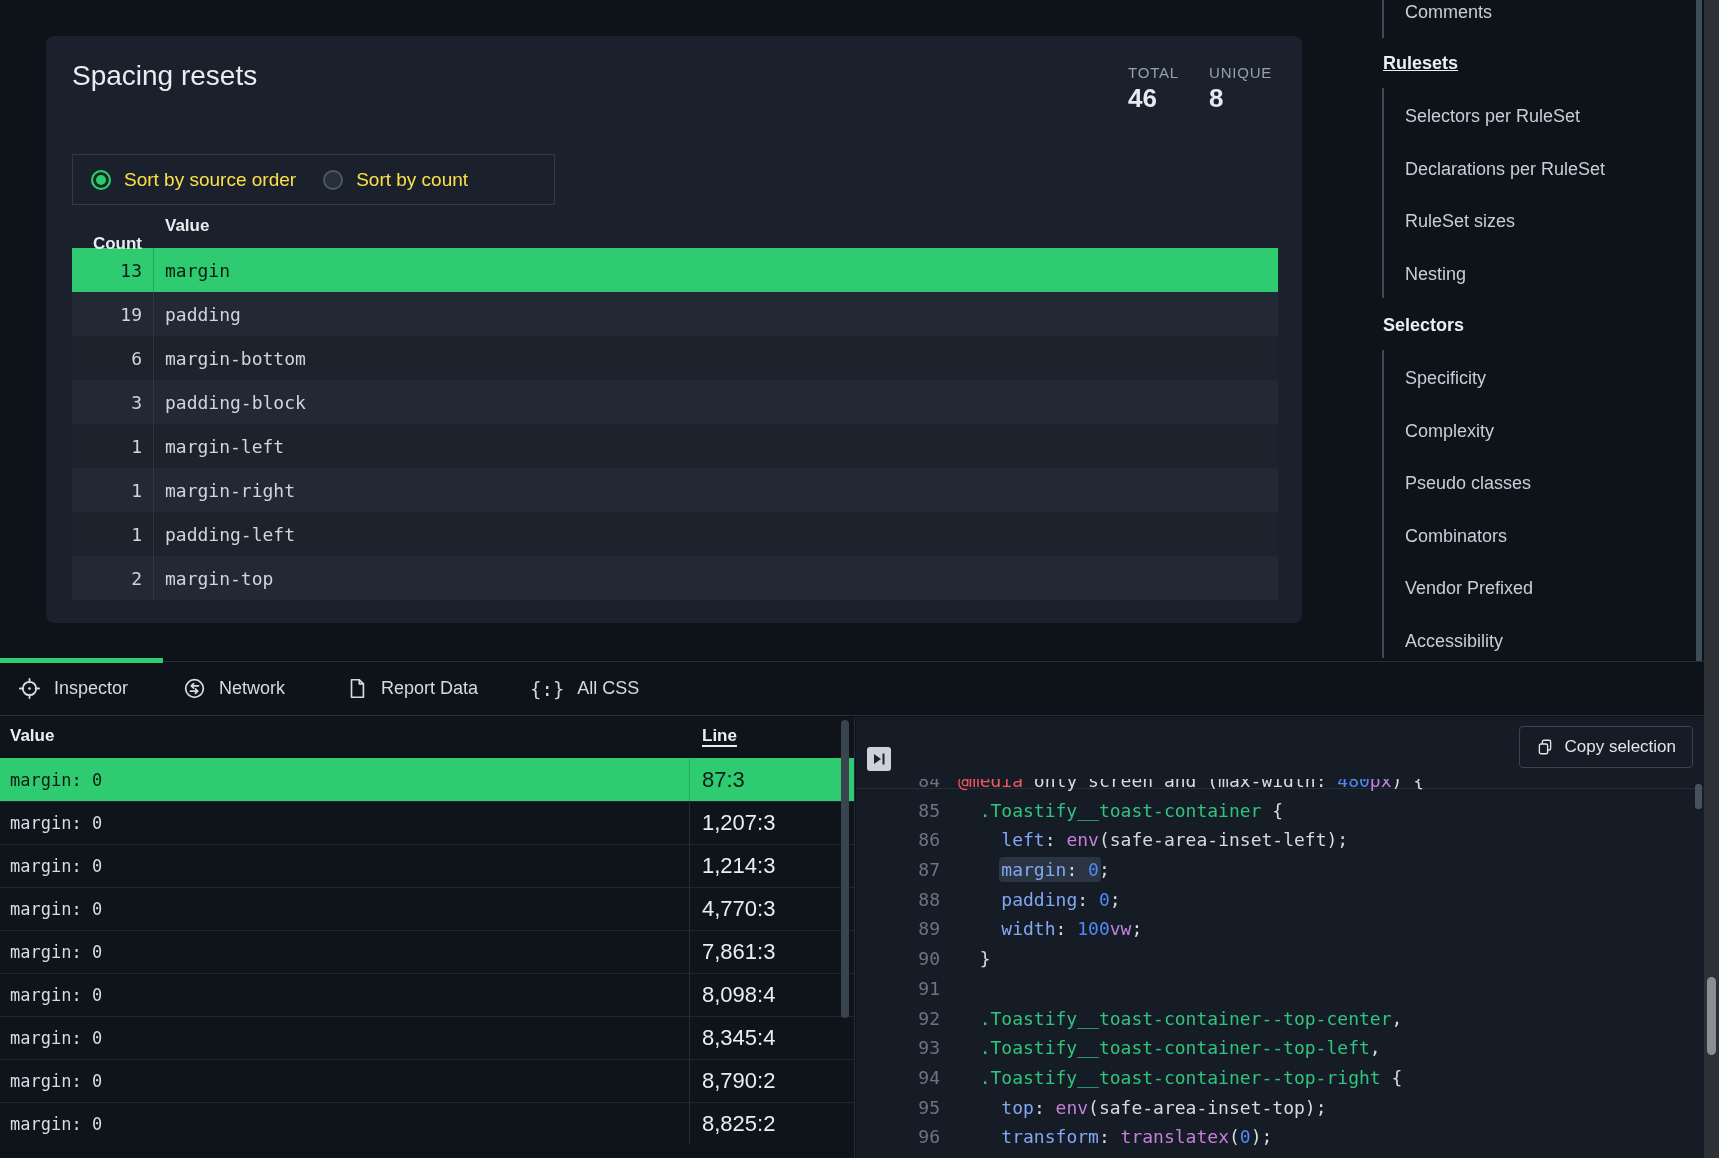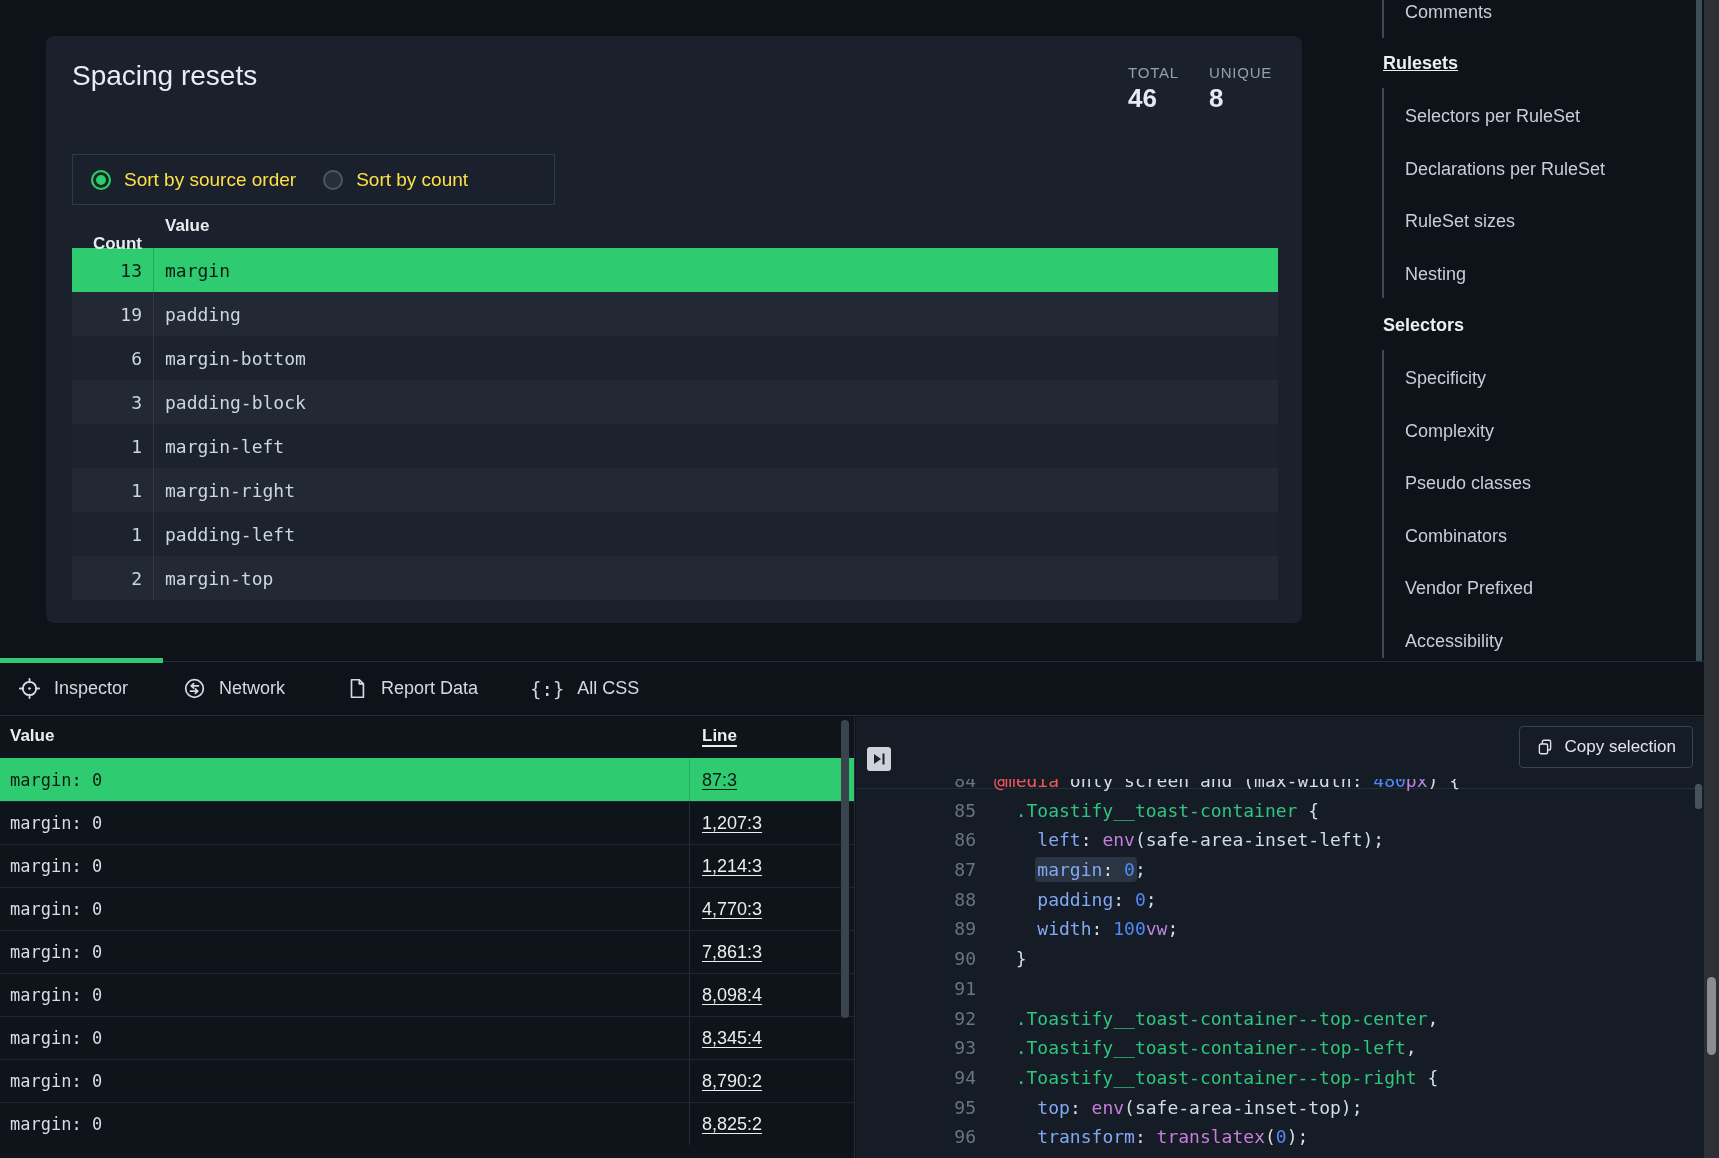--- a/index.html
+++ b/index.html
@@ -54,37 +54,37 @@
   .lp-head{position:absolute;left:0;top:0;width:100%;height:41px;}
   .lp-head .h-value{position:absolute;left:10px;top:9px;font-size:17px;font-weight:700;color:#e9eef3;}
   .lp-head .h-line{position:absolute;left:702px;top:9px;font-size:17px;font-weight:700;color:#e9eef3;
                    text-decoration:underline;text-underline-offset:4px;text-decoration-thickness:2px;}
   .lp-rows{position:absolute;left:0;top:41px;width:100%;text-align:center;}
   .i-row{position:relative;height:43px;border-top:1px solid #1e2630;box-sizing:border-box;}
   .i-row .ival{position:absolute;left:10px;top:0;height:42px;line-height:42px;
                font-family:"DejaVu Sans Mono","Liberation Mono",monospace;font-size:17px;color:#d6dde5;}
   .i-row .icell{position:absolute;left:689px;top:0;bottom:0;border-left:1px solid #232d38;padding-left:12px;
                 display:flex;align-items:center;}
-  .i-row .ilink{font-size:18px;color:#e9eef3;text-decoration:underline;text-underline-offset:3px;cursor:pointer;}
+  .i-row .ilink{font-size:22px;color:#e9eef3;text-underline-offset:3px;cursor:pointer;}
   .i-row.sel{background:#2ecb71;border-top-color:#2ecb71;}
   .i-row.sel .ival{color:#0b1d13;}
   .i-row.sel .icell{border-left-color:rgba(0,0,0,.15);}
   .i-row.sel .ilink{color:#0b1d13;}
   .lp-scroll{position:absolute;left:841px;top:3px;width:8px;height:298px;background:#39444f;border-radius:4px;}
 
   
   .code-panel{position:absolute;left:856px;top:717px;width:863px;height:441px;background:#161c26;overflow:hidden;}
   .cp-head{position:absolute;left:0;top:0;width:100%;height:72px;border-bottom:1px solid #242e38;box-sizing:border-box;}
   .toggle-btn{position:absolute;left:11px;top:30px;width:24px;height:24px;background:#ced3d9;border-radius:3px;
               display:flex;align-items:center;justify-content:center;cursor:pointer;}
   .copy-btn{position:absolute;right:26px;top:9px;height:42px;border:1px solid #3a4450;border-radius:4px;
             display:flex;align-items:center;gap:10px;padding:0 16px;color:#dfe6ed;font-size:17px;
             background:#161c26;box-sizing:border-box;cursor:pointer;}
   .code-scroll{position:absolute;left:0;top:62px;right:0;bottom:0;overflow:hidden;}
-  .code-lines{position:relative;margin-top:-13px;padding-left:36px;}
+  .code-lines{position:relative;margin-top:-13px;}
   .cline{display:flex;height:29.7px;line-height:29.7px;
          font-family:"DejaVu Sans Mono","Liberation Mono",monospace;font-size:18px;white-space:pre;}
   .cline .lno{width:84px;text-align:right;color:#6b7581;flex:none;}
   .cline .ltxt{padding-left:18px;}
   .tk-at{color:#f2565c}.tk-pl{color:#d3dbe4}.tk-sel{color:#2fc57d}.tk-prop{color:#82a8f4}
   .tk-num{color:#4f8af8}.tk-unit{color:#bb84e2}.tk-fn{color:#c77fdb}
   .hl{background:#2b3442;border-radius:2px;box-shadow:0 0 0 2px #2b3442;}
 
   
   .sb-scroll{position:absolute;left:1696px;top:0;width:6px;height:661px;background:#3d4e58;}

